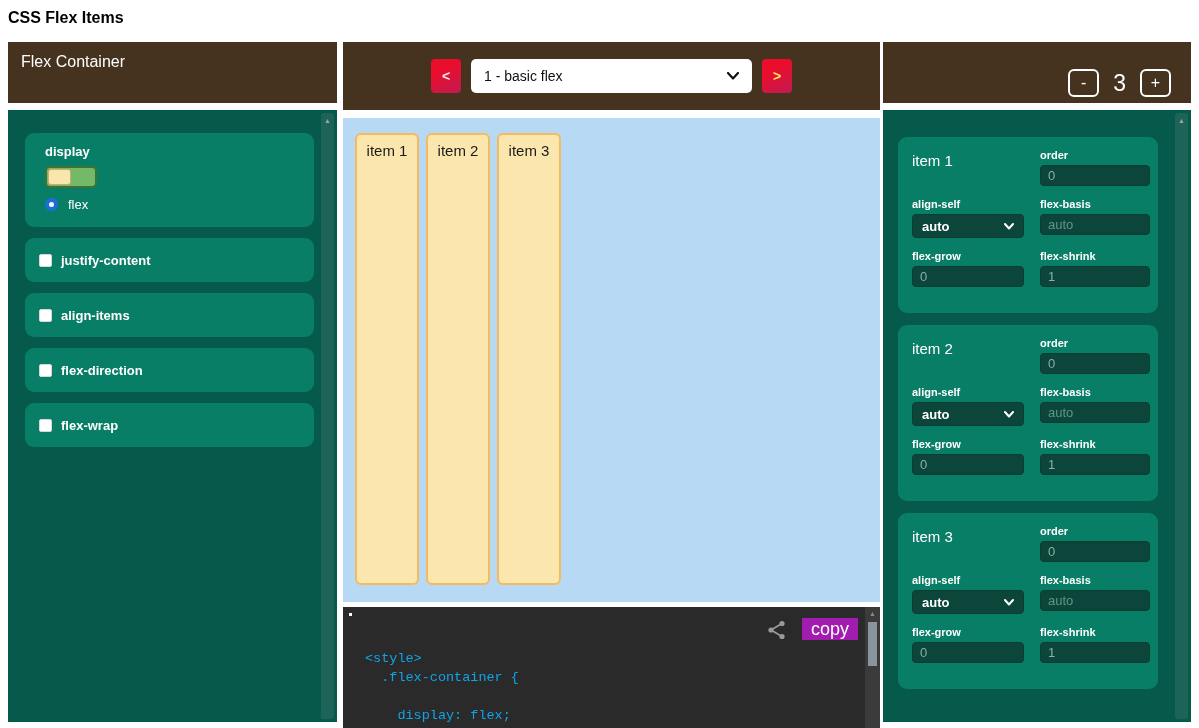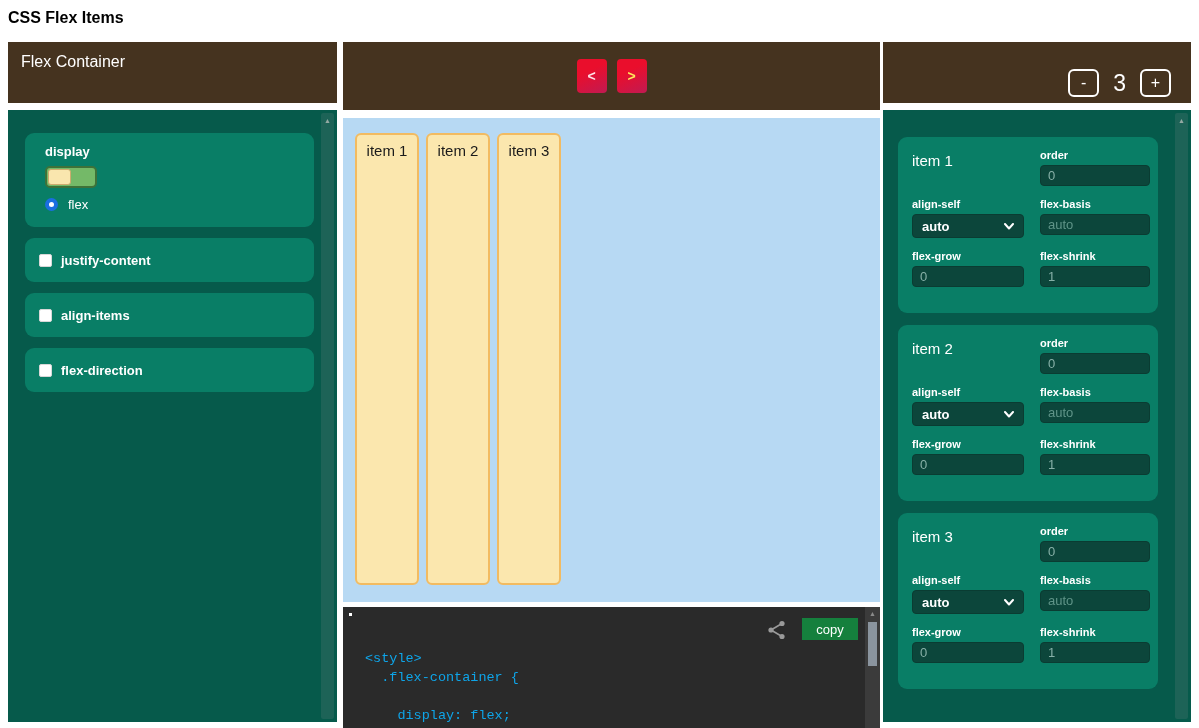--- a/index.html
+++ b/index.html
@@ -75,21 +75,21 @@
   .code-panel { margin-top:5px; height:121px; background:#2a2a2a; position:relative; }
   .code-dot { position:absolute; left:6px; top:6px; width:3px; height:3px; background:#fff; }
   .code-text {
     margin:0; padding:42px 44px 0 22px;
     font-family:Liberation Mono, monospace; font-size:13.5px; line-height:19px;
     color:#0ea5e9; white-space:pre;
   }
   .share-icon { position:absolute; right:92px; top:12px; cursor:pointer; }
   .copy-btn {
     position:absolute; right:22px; top:11px; width:56px; height:22px;
-    background:#15803d; color:#fff; border:none; font-size:13px; cursor:pointer;
+    background:#a21caf; color:#fff; border:none; font-size:18px; cursor:pointer;
   }
   .code-scrolltrack { position:absolute; right:0; top:0; bottom:0; width:15px; background:#3b3b3b; }
   .code-scroll-arrow { display:block; text-align:center; font-size:7px; color:#8a8a8a; padding-top:3px; }
   .code-scroll-thumb { position:absolute; left:3px; top:15px; width:9px; height:44px; background:#8a949e; }
 
   
   .right-panel { left:883px; width:308px; height:680px; }
   .right-panel .panel-header { position:relative; }
   .counter { position:absolute; right:20px; bottom:6px; display:flex; align-items:center; gap:14px; }
   .count-btn {
@@ -143,30 +143,40 @@
       <span class="checkbox-label">justify-content</span>
     </div>
     <div class="card checkbox-card">
       <span class="checkbox"></span>
       <span class="checkbox-label">align-items</span>
     </div>
     <div class="card checkbox-card">
       <span class="checkbox"></span>
       <span class="checkbox-label">flex-direction</span>
     </div>
+    <div class="card checkbox-card">
+      <span class="checkbox"></span>
+      <span class="checkbox-label">flex-wrap</span>
+    </div>
 
     <div class="scrolltrack">
       <span class="scroll-arrow">▲</span>
     </div>
   </div>
 </aside>
 
 <section class="middle-col">
   <div class="preset-bar">
     <button class="nav-btn prev">&lt;</button>
+    <div class="preset-select">
+      <span>1 - basic flex</span>
+      <svg width="12" height="8" viewBox="0 0 12 8">
+          <path d="M1 1 L6 6.5 L11 1" fill="none" stroke="#111" stroke-width="2.2" stroke-linecap="round" stroke-linejoin="round"></path>
+        </svg>
+    </div>
     <button class="nav-btn next">&gt;</button>
   </div>
 
   <div class="preview">
     <div class="flex-item">item 1</div>
     <div class="flex-item">item 2</div>
     <div class="flex-item">item 3</div>
   </div>
 
   <div class="code-panel">

